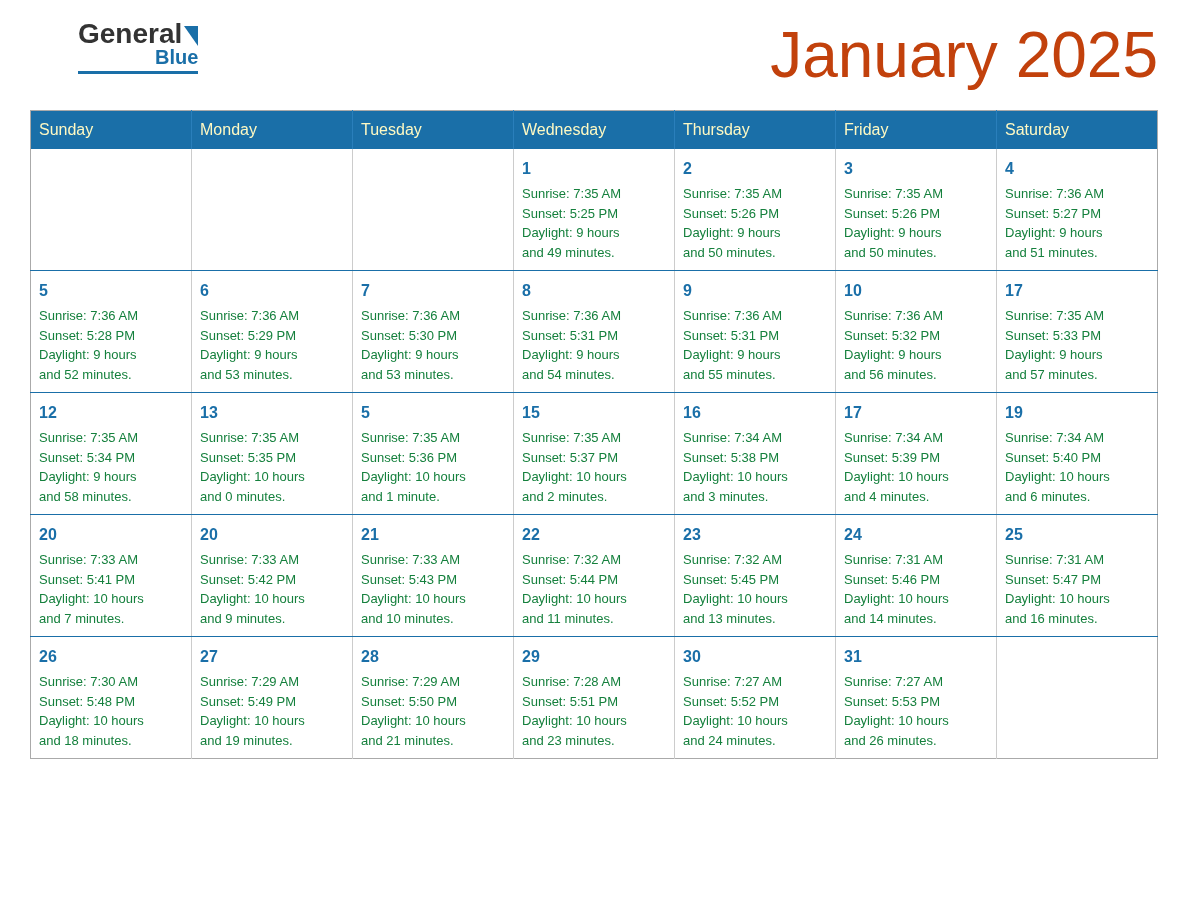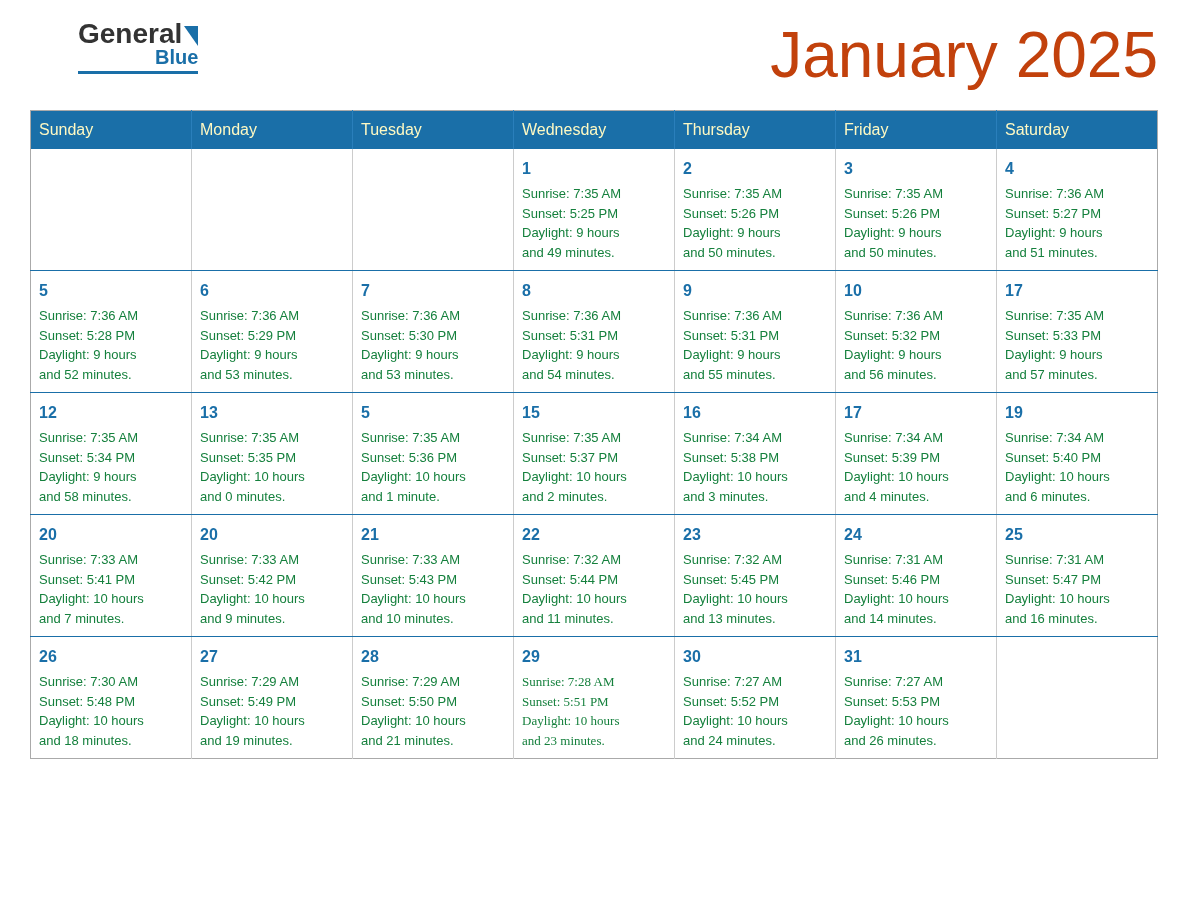--- a/index.html
+++ b/index.html
@@ -350,21 +350,21 @@
         </td>
         <td>
           <span class="day-num">28</span>
           <div class="day-info" style="white-space: pre-line;">Sunrise: 7:29 AM
 Sunset: 5:50 PM
 Daylight: 10 hours
 and 21 minutes.</div>
         </td>
         <td>
           <span class="day-num">29</span>
-          <div class="day-info" style="white-space: pre-line; font-family: Liberation Serif, serif;">Sunrise: 7:28 AM
+          <div class="day-info" style="white-space: pre-line;">Sunrise: 7:28 AM
 Sunset: 5:51 PM
 Daylight: 10 hours
 and 23 minutes.</div>
         </td>
         <td>
           <span class="day-num">30</span>
           <div class="day-info" style="white-space: pre-line;">Sunrise: 7:27 AM
 Sunset: 5:52 PM
 Daylight: 10 hours
 and 24 minutes.</div>

